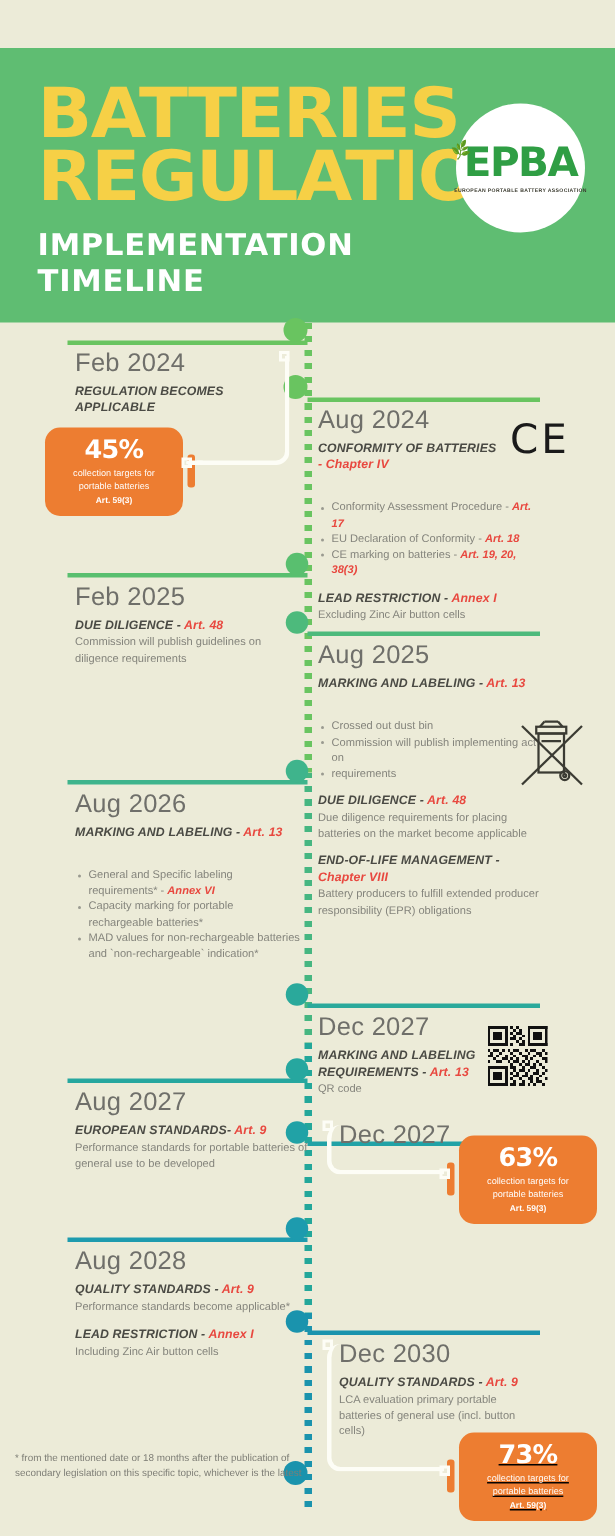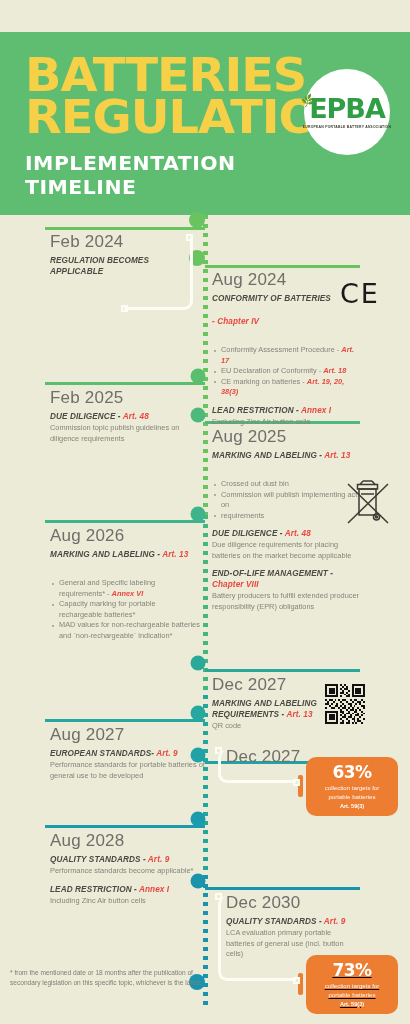--- a/index.html
+++ b/index.html
@@ -196,46 +196,55 @@
     <div class="node" style="left:205px; top:888px; width:15px; height:15px; background:#1a93ad; margin-left:-7.5px; margin-top:-7.5px;"></div>
 
     <div class="node" style="left:205px; top:990px; width:16px; height:16px; background:#1a93ad; margin-left:-8px; margin-top:-8px;"></div>
   </div>
 
   <div class="card" style="left:50px; top:232px; width:140px;">
     <div class="date">Feb 2024</div>
     <div class="hdg">REGULATION BECOMES APPLICABLE</div>
   </div>
 
+  <div class="batt" style="left:30px; top:285px;">
+    <div class="batt-body">
+      <div class="batt-pct">45%</div>
+      <div class="batt-txt">collection targets for</div>
+      <div class="batt-txt" style="margin-top:0;">portable batteries</div>
+      <div class="batt-art">Art. 59(3)</div>
+    </div>
+    <div class="batt-term right"></div>
+  </div>
 
   <div class="wire" style="left:131px; top:237px; width:62px; height:73px; border-top:none; border-left:none; border-right:3px solid #fdfdf6; border-bottom:3px solid #fdfdf6; border-top-right-radius:0; border-bottom-left-radius:0; border-bottom-right-radius:9px;"></div>
   <div class="wire" style="left:124px; top:307px; width:12px; height:3px; border:none; background:#fdfdf6;"></div>
   <div class="wire-sq" style="left:186px; top:234px;"></div>
   <div class="wire-sq" style="left:121px; top:305px;"></div>
 
   <div class="card" style="left:212px; top:270px; width:150px;">
     <div class="date">Aug 2024</div>
     <div class="hdg">CONFORMITY OF BATTERIES</div>
-    <div class="hdg" style="color:#e8483f;margin-top:12px;">- Chapter IV</div>
+    <div class="hdg" style="color:#e8483f;">- Chapter IV</div>
     <ul class="bul">
       <li><span>Conformity Assessment Procedure - </span><span class="art">Art. 17</span></li>
       <li><span>EU Declaration of Conformity - </span><span class="art">Art. 18</span></li>
       <li><span>CE marking on batteries - </span><span class="art">Art. 19, 20, 38(3)</span></li>
     </ul>
     <div class="gap"></div>
     <div class="hdg"><span>LEAD RESTRICTION - </span><span class="art">Annex I</span></div>
     <div class="body">Excluding Zinc Air button cells</div>
   </div>
 
   <div class="ce-mark" style="left:340px; top:278px;text-align:center;">CE</div>
 
   <div class="card" style="left:50px; top:388px; width:150px;">
     <div class="date">Feb 2025</div>
     <div class="hdg"><span>DUE DILIGENCE - </span><span class="art">Art. 48</span></div>
-    <div class="body">Commission topic publish guidelines on diligence requirements</div>
+    <div class="body">Commission will publish guidelines on diligence requirements</div>
   </div>
 
   <div class="card" style="left:212px; top:427px; width:148px;">
     <div class="date">Aug 2025</div>
     <div class="hdg"><span>MARKING AND LABELING - </span><span class="art">Art. 13</span></div>
     <ul class="bul">
       <li>Crossed out dust bin</li>
       <li>Commission will publish implementing act on</li>
       <li>requirements</li>
     </ul>

